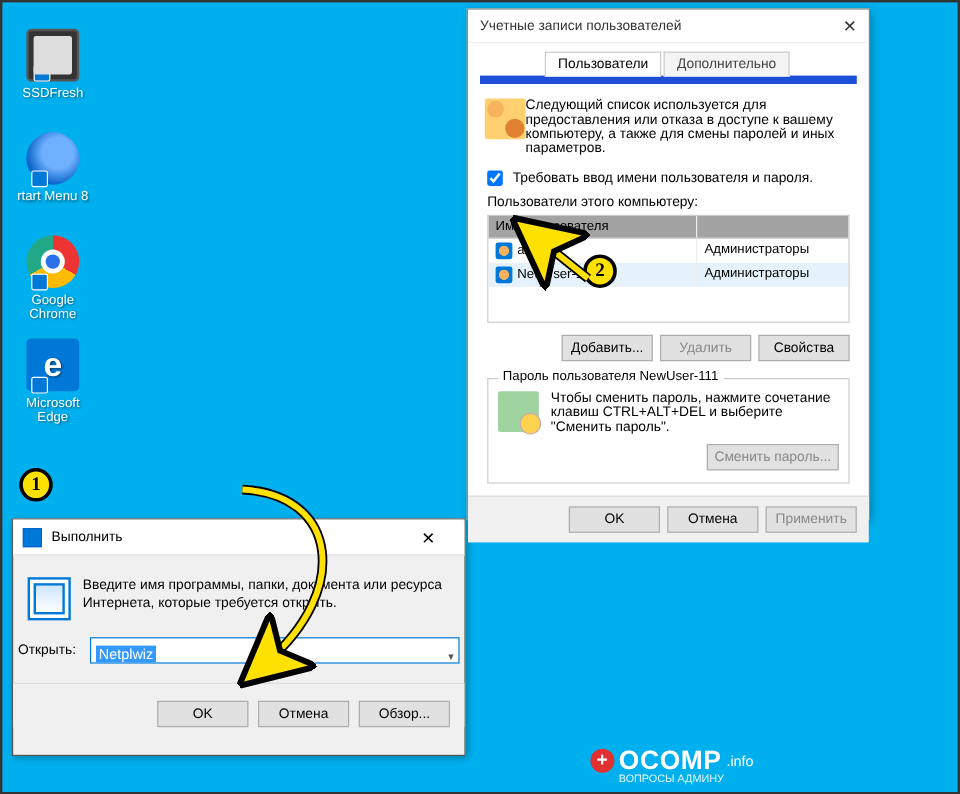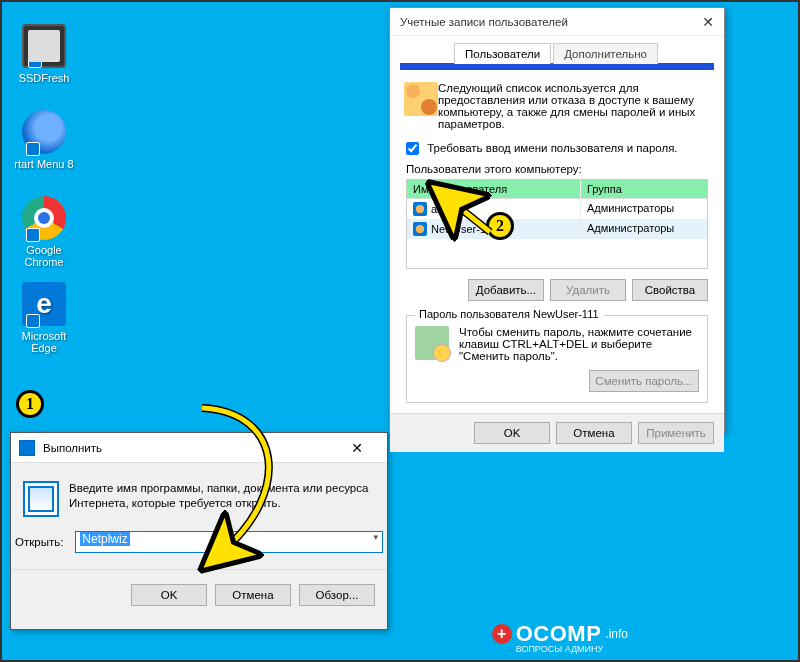--- a/index.html
+++ b/index.html
@@ -21,21 +21,21 @@
   .run { position:absolute; left:8px; top:430px; width:378px; height:198px; background:#f0f0f0; border:1px solid #555; box-shadow:2px 2px 6px rgba(0,0,0,0.3); font-size:11.5px; color:#000; }
   .run .titlebar { height:30px; background:#fff; border-bottom:1px solid #ddd; display:flex; align-items:center; padding:0 8px; }
   .run .titlebar .ricon { width:16px; height:16px; background:#0078d7; margin-right:8px; border:1px solid #06c; }
   .run .titlebar .title { flex:1; }
   .run .titlebar .close { width:44px; height:100%; display:flex; align-items:center; justify-content:center; font-size:14px; }
   .run .body { padding:18px 12px 6px; display:flex; gap:10px; }
   .run .bigicon { width:36px; height:36px; border:2px solid #0078d7; position:relative; background:#fff; flex:none; }
   .run .bigicon::after{content:""; position:absolute; inset:3px; border:2px solid #0078d7; background:linear-gradient(#cde6ff,#fff);}
   .run .desc { line-height:1.3; }
   .run .field { display:flex; align-items:center; padding:8px 4px 2px; gap:12px; }
-  .run .combo { flex:1; height:22px; border:1px solid #0078d7; background:#fff; display:flex; align-items:flex-start; padding:0 4px; }
+  .run .combo { flex:1; height:22px; border:1px solid #0078d7; background:#fff; display:flex; align-items:flex-end; padding:0 4px; }
   .run .combo .val { background:#3399ff; color:#fff; padding:0 2px; font-size:12px; }
   .run .combo .dd { margin-left:auto; color:#555; font-size:9px; }
   .run .btns { display:flex; gap:8px; justify-content:flex-end; padding:14px 12px 0; border-top:1px solid #ddd; margin-top:14px; background:#f0f0f0; }
   .btn { min-width:76px; height:22px; background:#e1e1e1; border:1px solid #adadad; font-size:11.5px; display:inline-flex; align-items:center; justify-content:center; cursor:default; }
   .btn.dis { color:#888; }
 
   
   .ua { position:absolute; left:363px; top:5px; width:336px; height:426px; background:#fff; border:1px solid #888; box-shadow:2px 2px 8px rgba(0,0,0,0.3); font-size:11.5px; color:#000;margin-left:24px; }
   .ua .titlebar { height:28px; display:flex; align-items:center; padding:0 10px; color:#333; border-bottom:1px solid #eee; }
   .ua .titlebar .title { flex:1; }
@@ -46,21 +46,21 @@
   .tab.inactive { background:#f4f4f4; color:#444; }
   .ua .info { display:flex; padding:12px 4px 8px; }
   .ua .info .uicon { width:34px; height:34px; flex:none; background:#ffd070; border-radius:2px; position:relative; }
   .ua .info .uicon::before{ content:""; position:absolute; left:2px; top:2px; width:14px; height:14px; background:#f7b35b; border-radius:50%;}
   .ua .info .uicon::after{ content:""; position:absolute; right:1px; bottom:1px; width:16px; height:16px; background:#e08030; border-radius:50%;}
   .ua .chk { padding:4px 6px 8px; }
   .ua .chk input { vertical-align:middle; margin-right:5px; }
   .grouplbl { padding:0 6px 4px; }
   .ulist { border:1px solid #ccc; margin:0 6px; height:90px; overflow:hidden; }
   .uhdr, .urow { display:flex; font-size:11px; }
-  .uhdr { background:#86efac; border-bottom:1px solid #ddd; }
+  .uhdr { background:#a3a3a3; border-bottom:1px solid #ddd; }
   .uhdr div, .urow div { padding:3px 6px; }
   .col1 { width:58%; border-right:1px solid #eee; display:flex; align-items:center; gap:4px; }
   .col2 { width:42%; }
   .urow.sel { background:#e5f1fb; }
   .uic { width:14px; height:14px; background:radial-gradient(circle,#f7b35b 40%,#0078d7 45%); border-radius:2px; display:inline-block; }
   .ubtns { display:flex; gap:6px; justify-content:flex-end; padding:10px 6px 0; }
   .fieldset { border:1px solid #ccc; margin:14px 6px 0; padding:10px 8px 10px; position:relative; }
   .fieldset .leg { position:absolute; top:-8px; left:8px; background:#fff; padding:0 4px; font-size:11px; }
   .fieldset .pw { display:flex; gap:10px; align-items:flex-start; }
   .fieldset .pwicon { width:34px; height:34px; flex:none; background:#9fd3a0; border-radius:2px; position:relative;}
@@ -150,21 +150,20 @@
         <div>Следующий список используется для предоставления или отказа в доступе к вашему компьютеру, а также для смены паролей и иных параметров.</div>
       </div>
       <div class="chk">
         <input type="checkbox" checked="" style="">
         <span>Требовать ввод имени пользователя и пароля.</span>
       </div>
       <div class="grouplbl">Пользователи этого компьютеру:</div>
       <div class="ulist">
         <div class="uhdr">
           <div class="col1">Имя пользователя</div>
-          <div class="col2">Группа</div>
         </div>
         <div class="urow">
           <div class="col1">
               <span class="uic"></span>
               <span>alex</span>
             </div>
           <div class="col2">Администраторы</div>
         </div>
         <div class="urow sel">
           <div class="col1">

